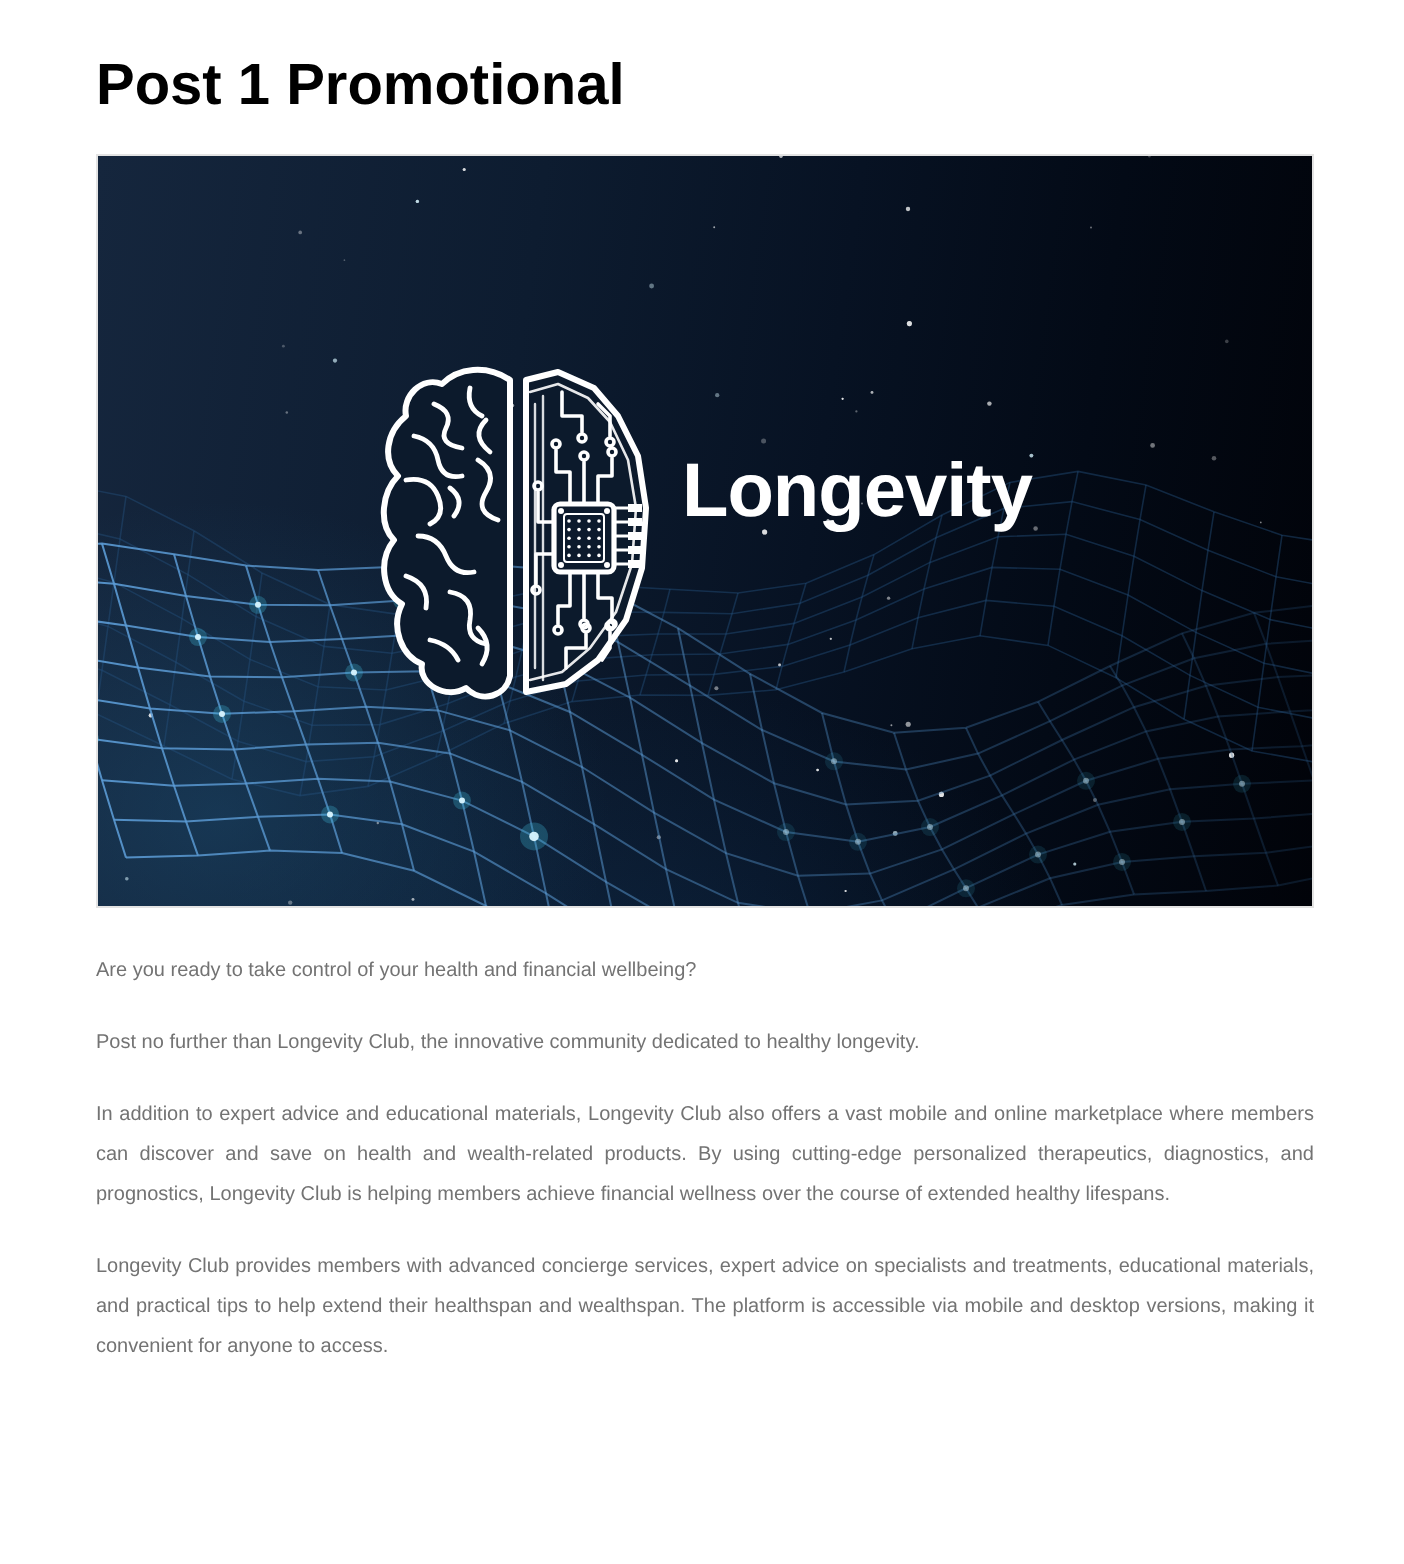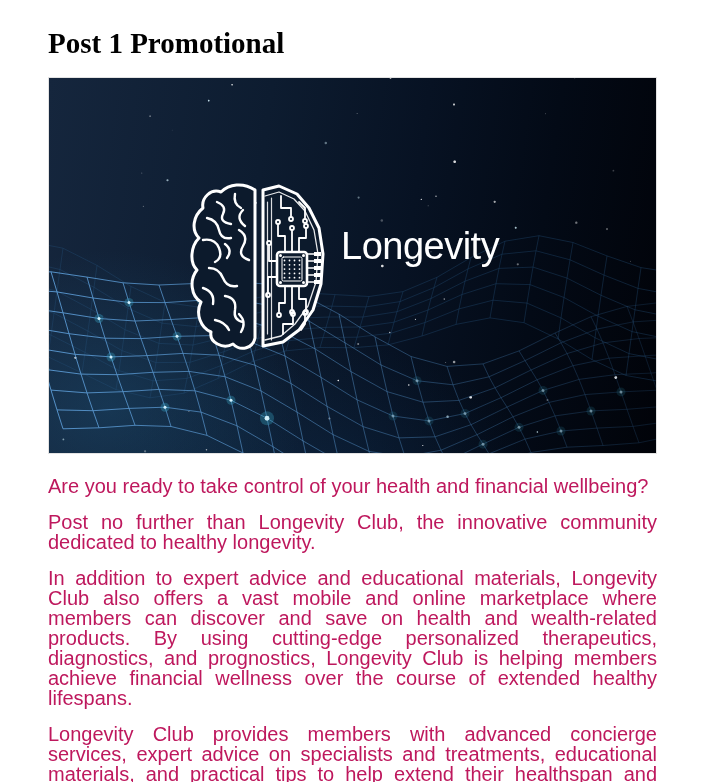--- a/index.html
+++ b/index.html
@@ -4,38 +4,38 @@
 <style>
   html,body{margin:0;padding:0;}
   body{
     width:702px;height:782px;background:#ffffff;overflow:hidden;
     font-family:"Liberation Sans","DejaVu Sans",sans-serif;
     -webkit-font-smoothing:antialiased;
   }
   .page{padding:0 45px 0 48px;}
   h1.doc-title{
     font-size:29px;line-height:33px;margin:27px 0 0;color:#000;
-    font-weight:700;letter-spacing:0;font-family:Liberation Serif, serif;
+    font-weight:700;letter-spacing:0;
   }
   figure.hero{
     position:relative;width:609px;height:377px;margin:17px 0 22px;
     border:1px solid #e3e3e3;box-sizing:border-box;overflow:hidden;
     background:
       radial-gradient(46% 60% at 10% 88%, rgba(32,90,130,0.38), rgba(32,90,130,0) 70%),
       radial-gradient(50% 55% at 45% 110%, rgba(20,60,100,0.30), rgba(20,60,100,0) 72%),
       linear-gradient(98deg, var(--bgl,#15263d) 0%, #0d1c30 34%, #071223 58%, #030a16 78%, var(--bgr,#010309) 100%);
   }
   figure.hero svg{position:absolute;left:0;top:0;width:607px;height:375px;display:block;}
   .wordmark{
     position:absolute;left:292px;top:150px;color:var(--logo,#ffffff);
-    font-weight:400;font-size:38px;line-height:37px;letter-spacing:-0.5px;
+    font-weight:700;font-size:38px;line-height:37px;letter-spacing:-0.5px;
     white-space:nowrap;
   }
   .body-text p{
-    font-size:20px;line-height:20px;margin:0 0 16px;color:#be185d;
+    font-size:10px;line-height:20px;margin:0 0 16px;color:#737373;
     text-align:justify;
   }
   .body-text p:last-child{margin-bottom:0;}
 </style>
 </head>
 <body>
 
 <div class="page">
 
   <h1 class="doc-title">Post 1 Promotional</h1>

